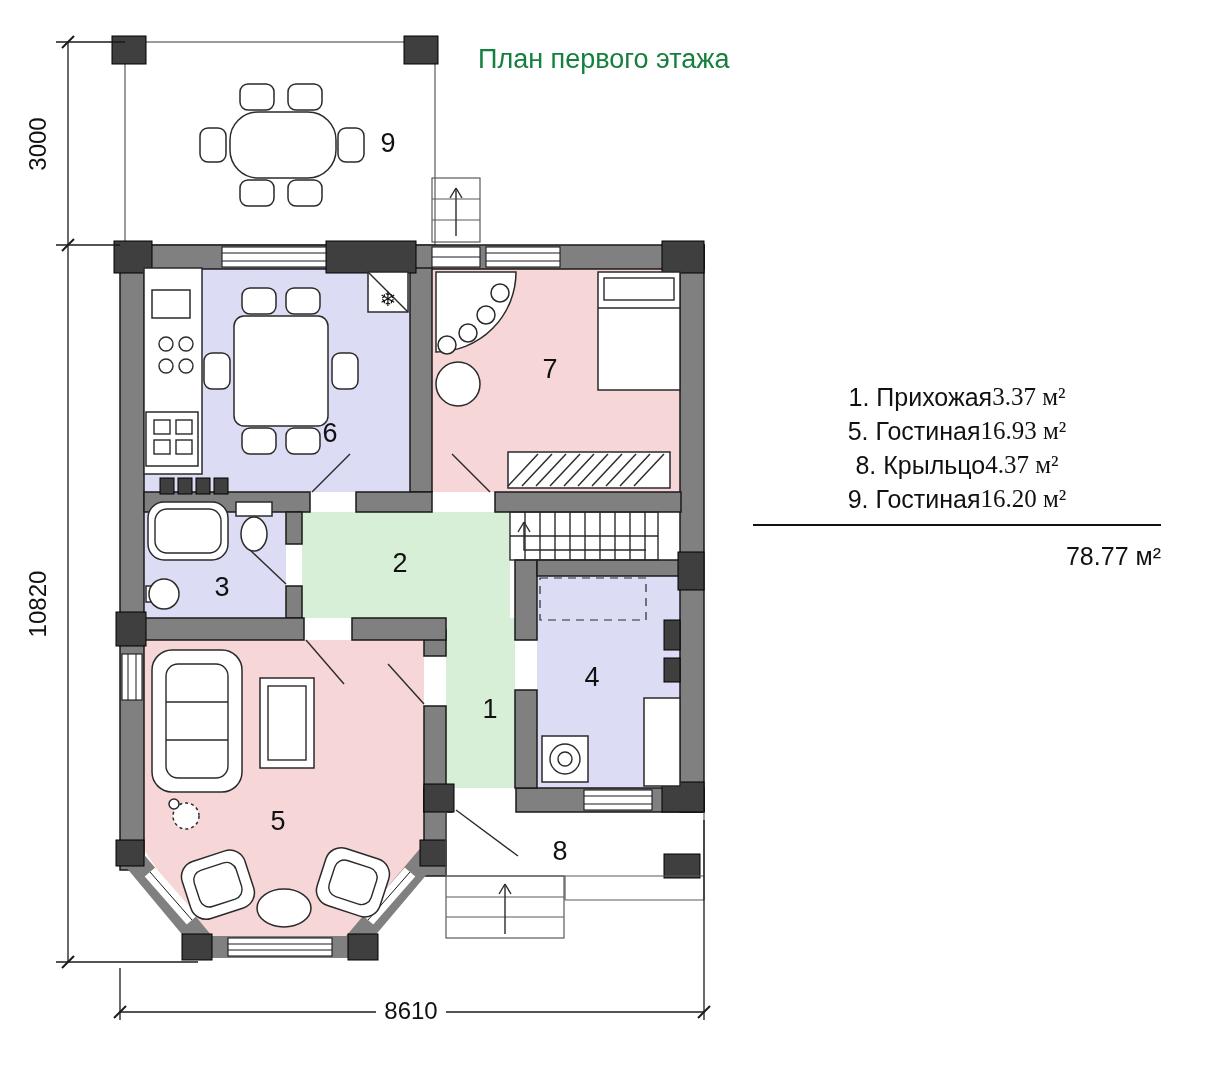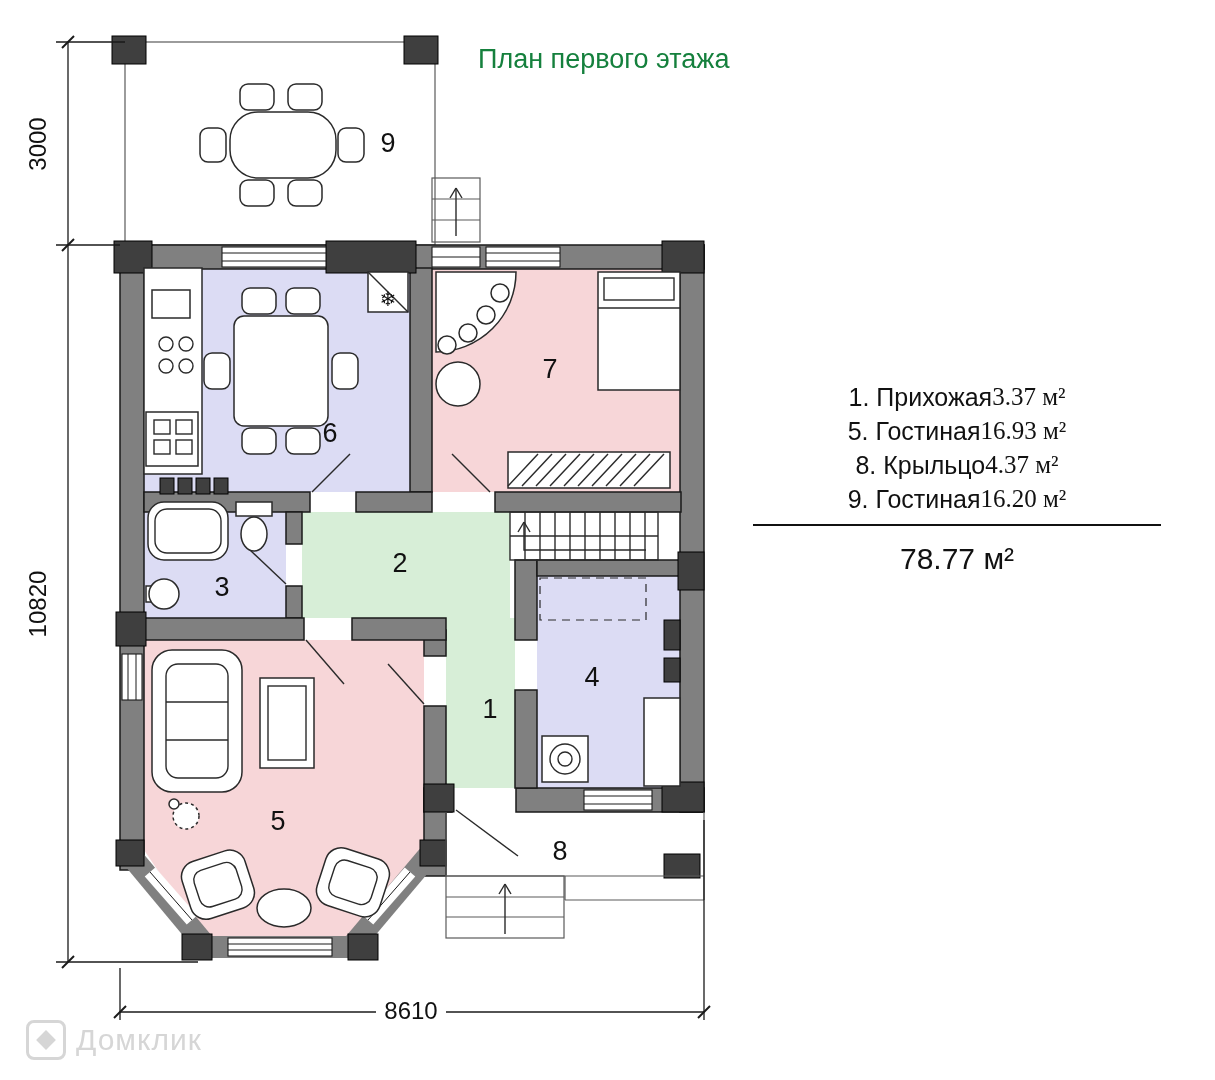--- a/index.html
+++ b/index.html
@@ -27,21 +27,21 @@
 
   
   .title{position:absolute;left:478px;top:44px;font-size:27px;color:#15803d;}
 
   
   .legend{position:absolute;left:753px;top:380px;width:408px;font-size:25px;}
   .legend-row{display:flex;justify-content:center;line-height:34px;}
   .legend-name{white-space:nowrap;}
   .legend-area{white-space:nowrap;font-family:Liberation Serif, serif;}
   .legend-divider{border-top:2px solid #111;margin-top:8px;}
-  .legend-total{text-align:center;margin-top:16px;font-size:30px;}
+  .legend-total{text-align:right;margin-top:16px;font-size:25px;}
 
   
   .watermark{position:absolute;left:26px;top:1020px;display:flex;align-items:center;gap:10px;}
   .wm-logo{width:34px;height:34px;border:3px solid #d6d6d6;border-radius:8px;position:relative;}
   .wm-logo::after{content:"";position:absolute;left:10px;top:10px;width:14px;height:14px;
                   background:#d6d6d6;transform:rotate(45deg);}
   .wm-text{font-size:30px;color:#d6d6d6;letter-spacing:1px;}
 </style>
 </head>
 <body>
@@ -386,18 +386,14 @@
     </div>
     <div class="legend-row">
       <span class="legend-name"><span>9.</span> <span>Гостиная</span></span>
       <span class="legend-area">16.20 м²</span>
     </div>
     <div class="legend-divider"></div>
     <div class="legend-total">78.77 м²</div>
   </div>
 
   
-  <div class="watermark">
-    <div class="wm-logo"></div>
-    <div class="wm-text">Домклик</div>
-  </div>
 
 </div>
 
 </body></html>

